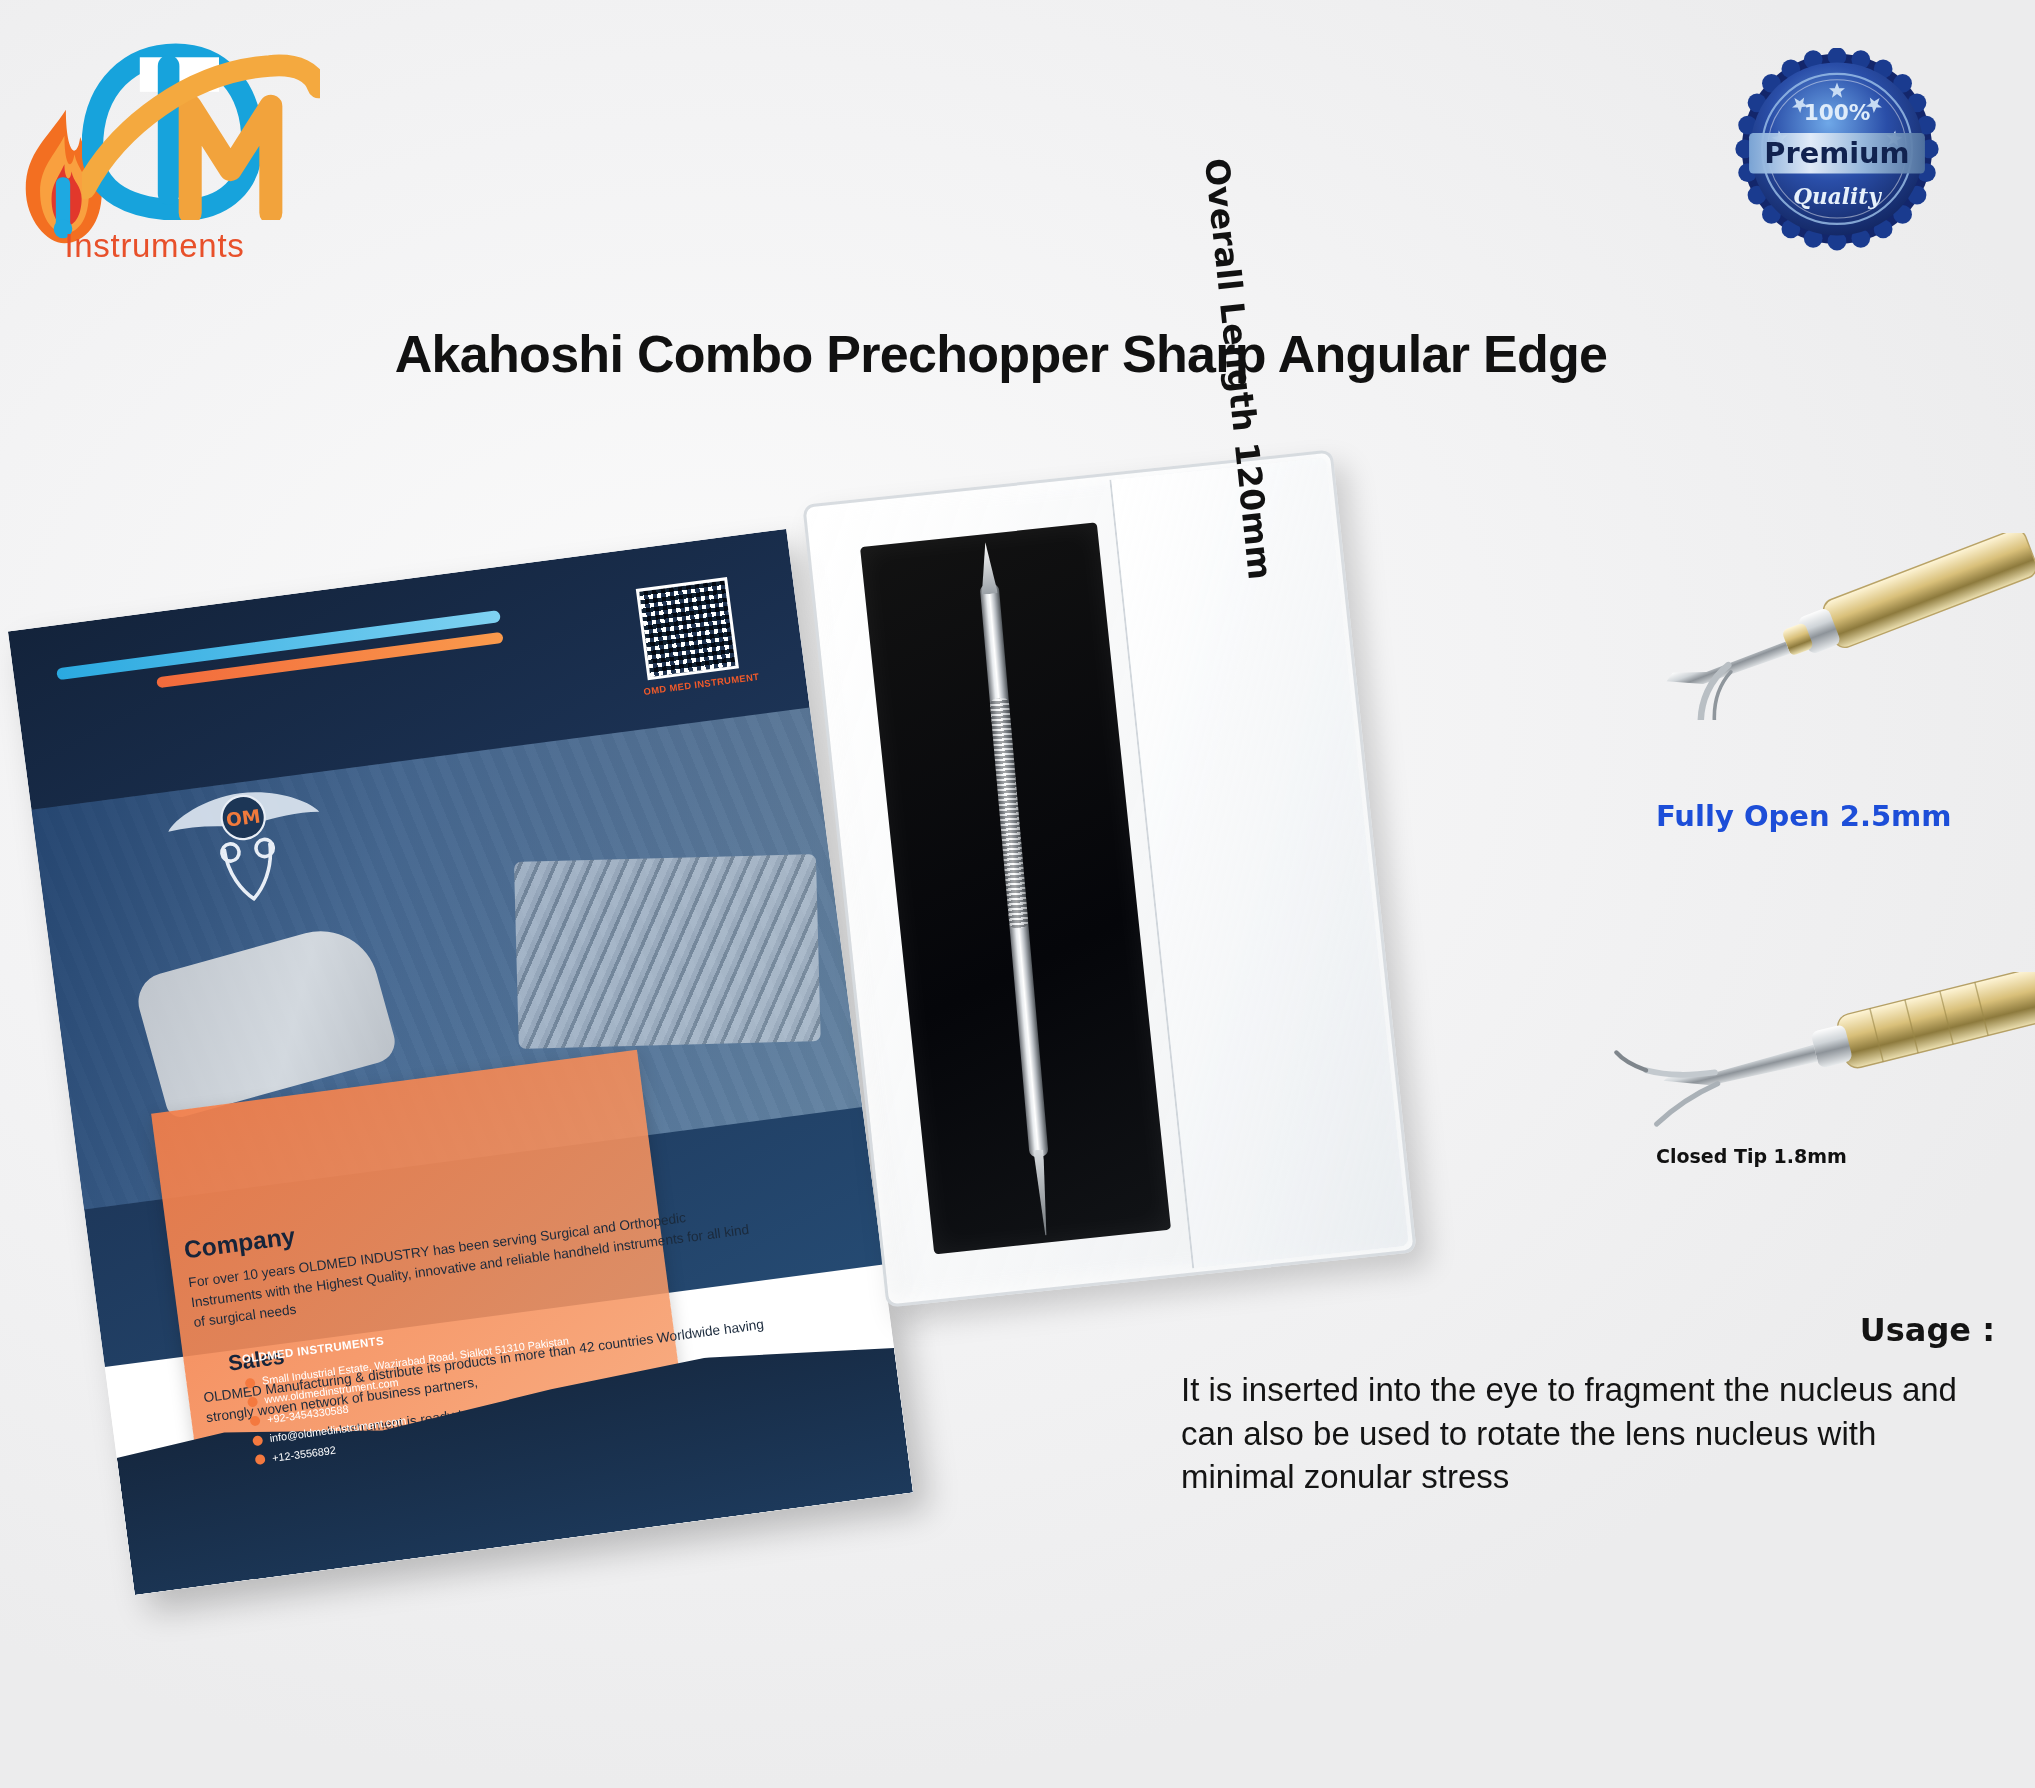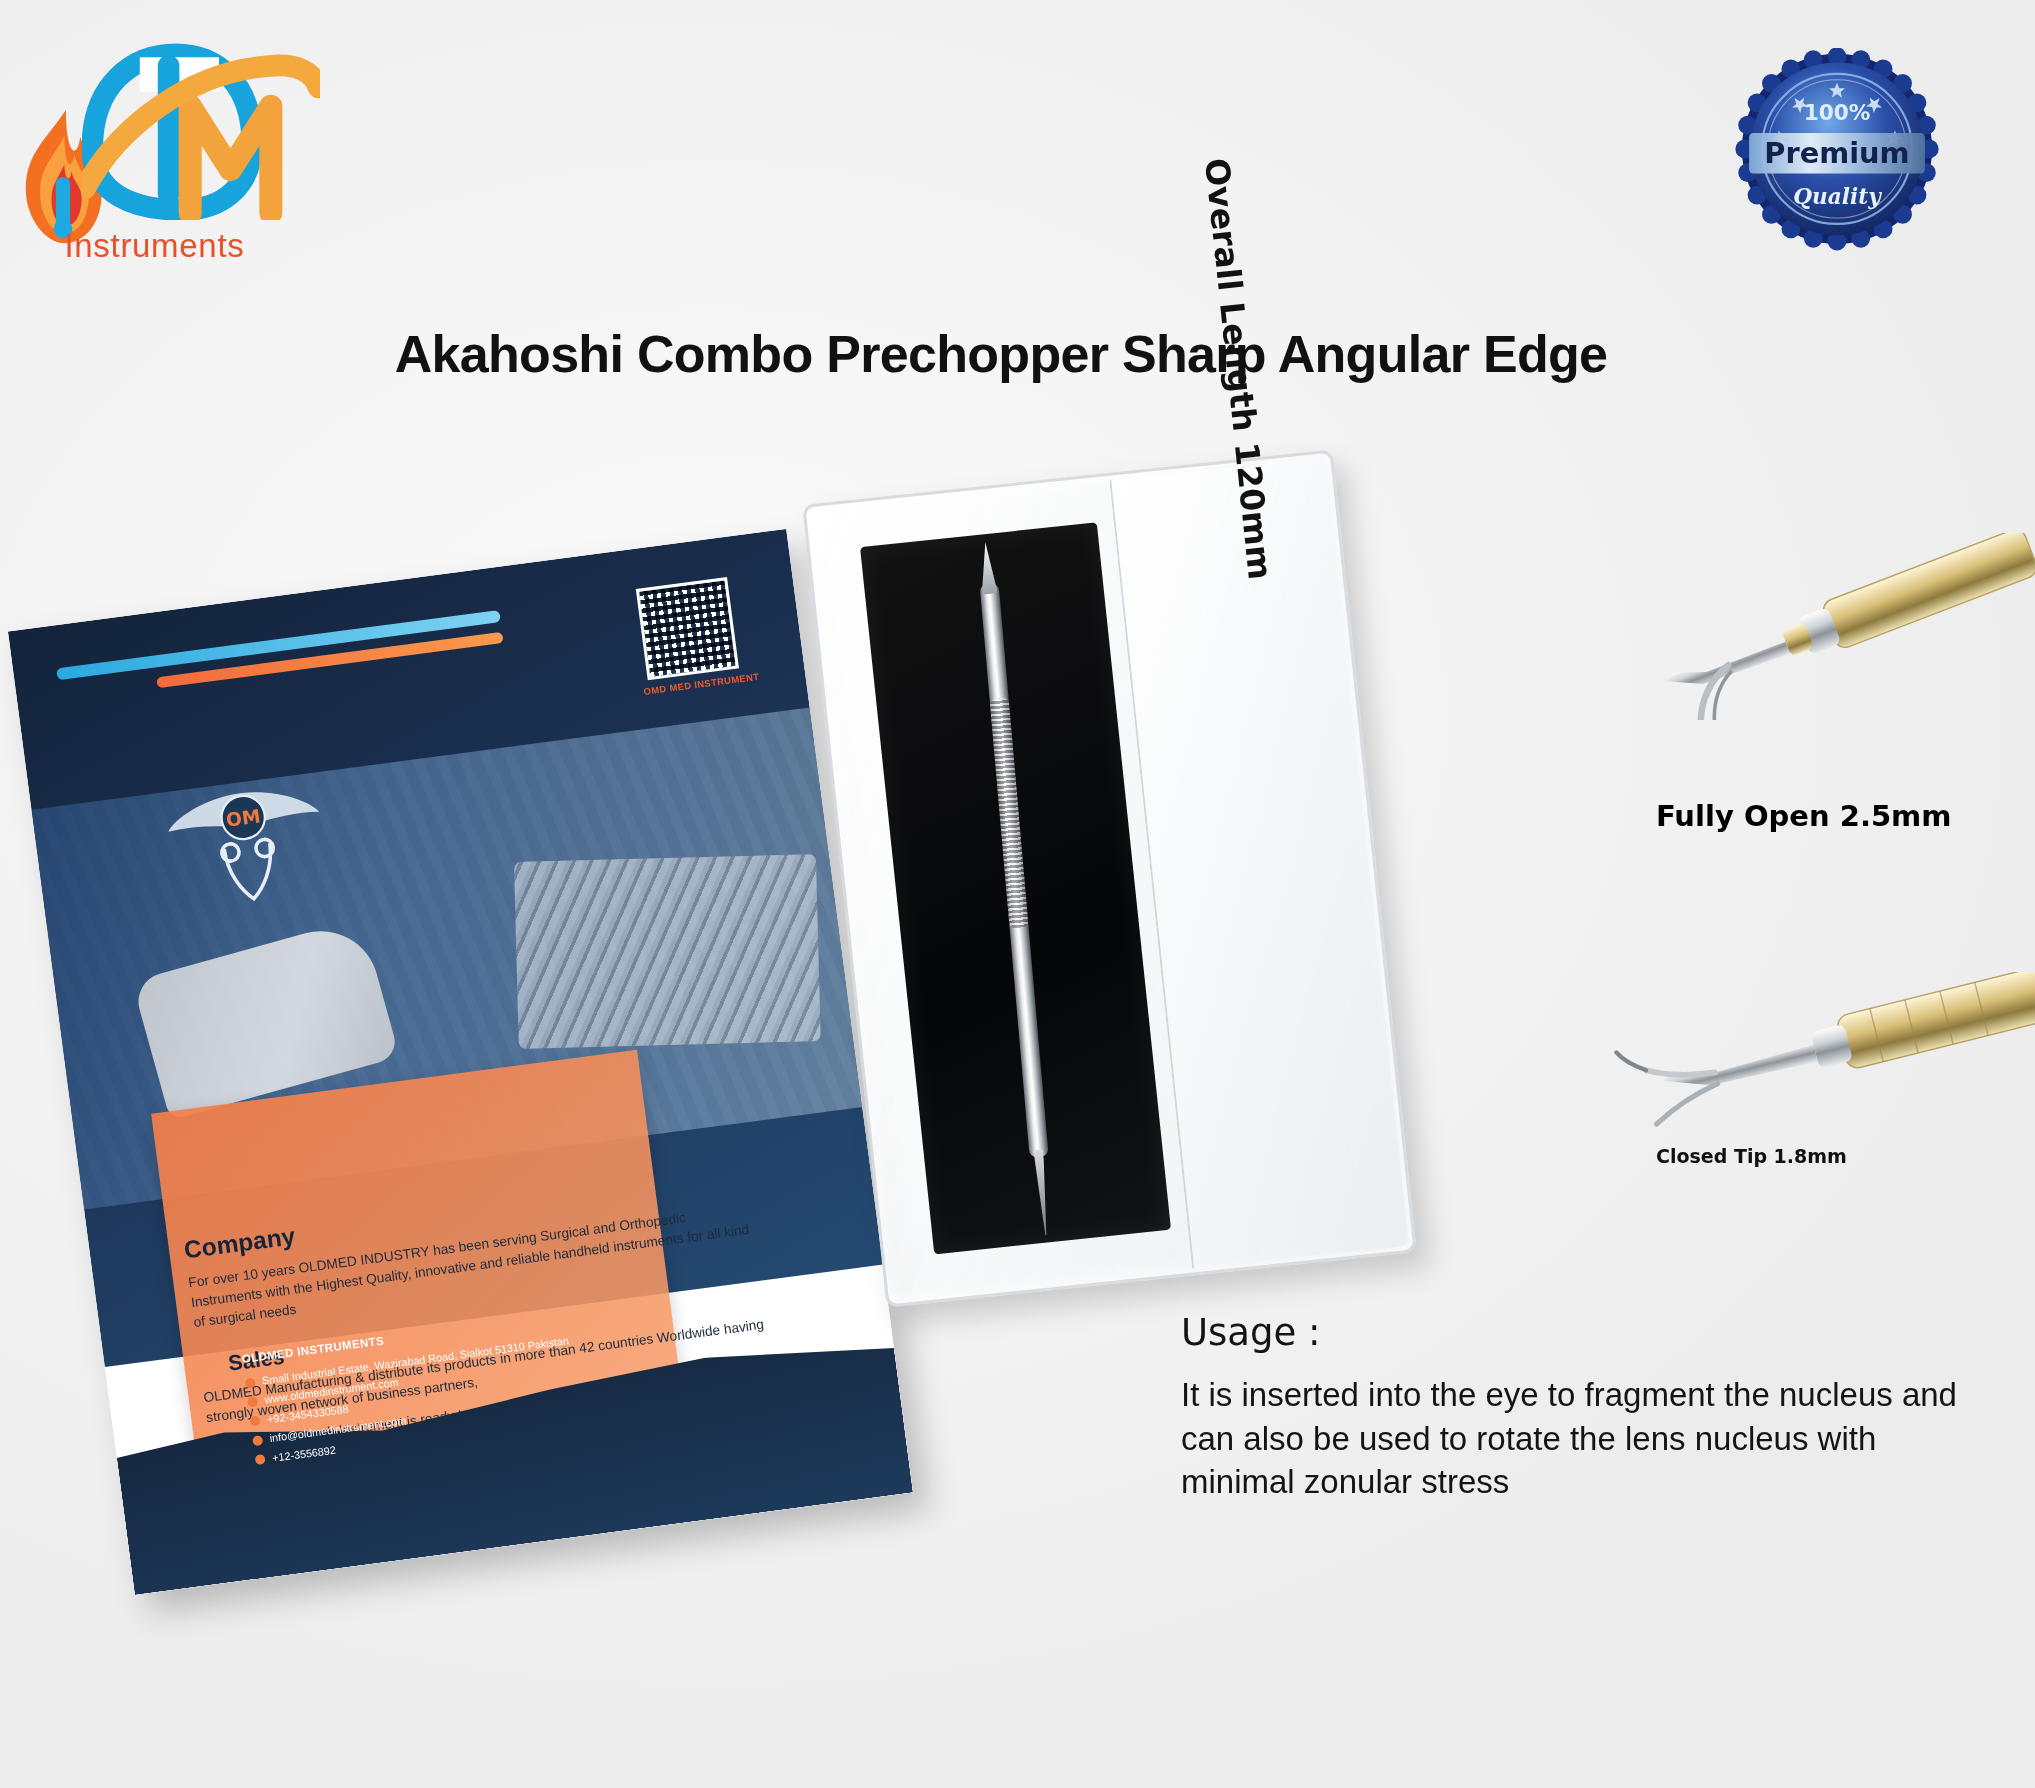--- a/index.html
+++ b/index.html
@@ -242,43 +242,44 @@
 
   
   .tip-open {
     position:absolute; left: 1613px; top: 533px; width: 432px; height: 187px;
   }
   .tip-closed {
     position:absolute; left: 1606px; top: 972px; width: 447px; height: 166px;
   }
   .cap-open {
     position:absolute; left: 1656px; top: 799px;
-    font-size: 29px; font-weight: 700; color:#000000;
+    font-size: 29px; font-weight: 700; color:#1d4ed8;
     font-family:"DejaVu Sans", sans-serif;
   }
   .cap-closed {
     position:absolute; left: 1656px; top: 1138px;
     font-size: 19px; font-weight: 700; color:#111;
     font-family:"DejaVu Sans", sans-serif;
     margin-top:7px;
   }
 
   
   .usage {
     position:absolute;
     left: 1181px;
     top: 1311px;
     width: 814px;
     color: #141414;
   }
   .usage-title {
-    font-size: 37px;
-    font-weight: 400;
+    font-size: 32px;
+    font-weight: 700;
     margin-bottom: 19px;
     font-family: "DejaVu Sans", sans-serif;
+    text-align: right;
   }
   .usage-p {
     font-size: 33px;
     line-height: 1.32;
     margin: 0 0 24.5px 0;
     font-family: "Liberation Sans", sans-serif;
   }
 </style>
 </head>
 <body>

